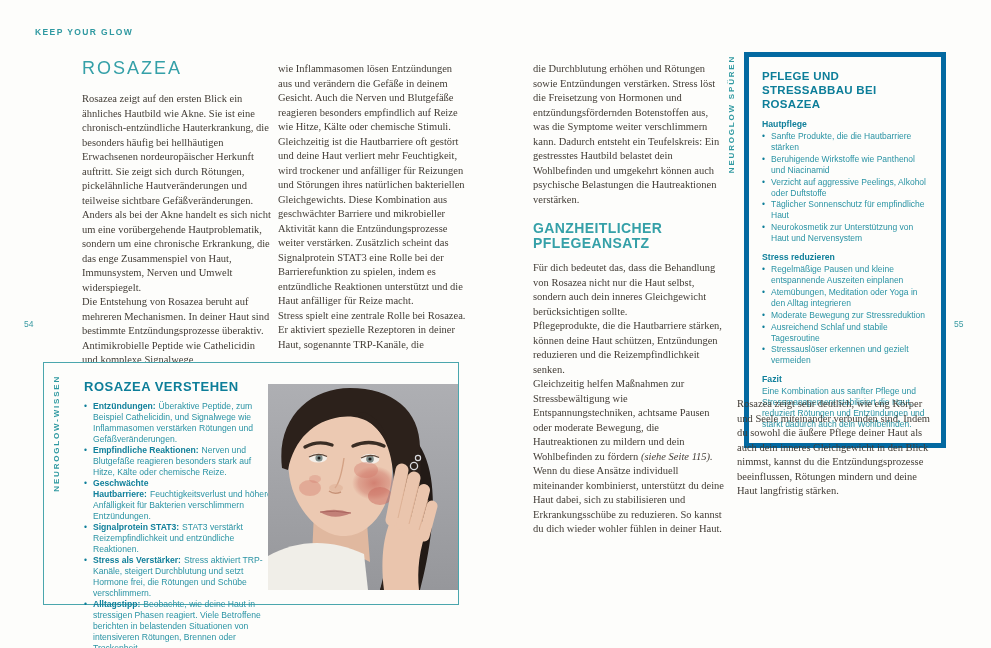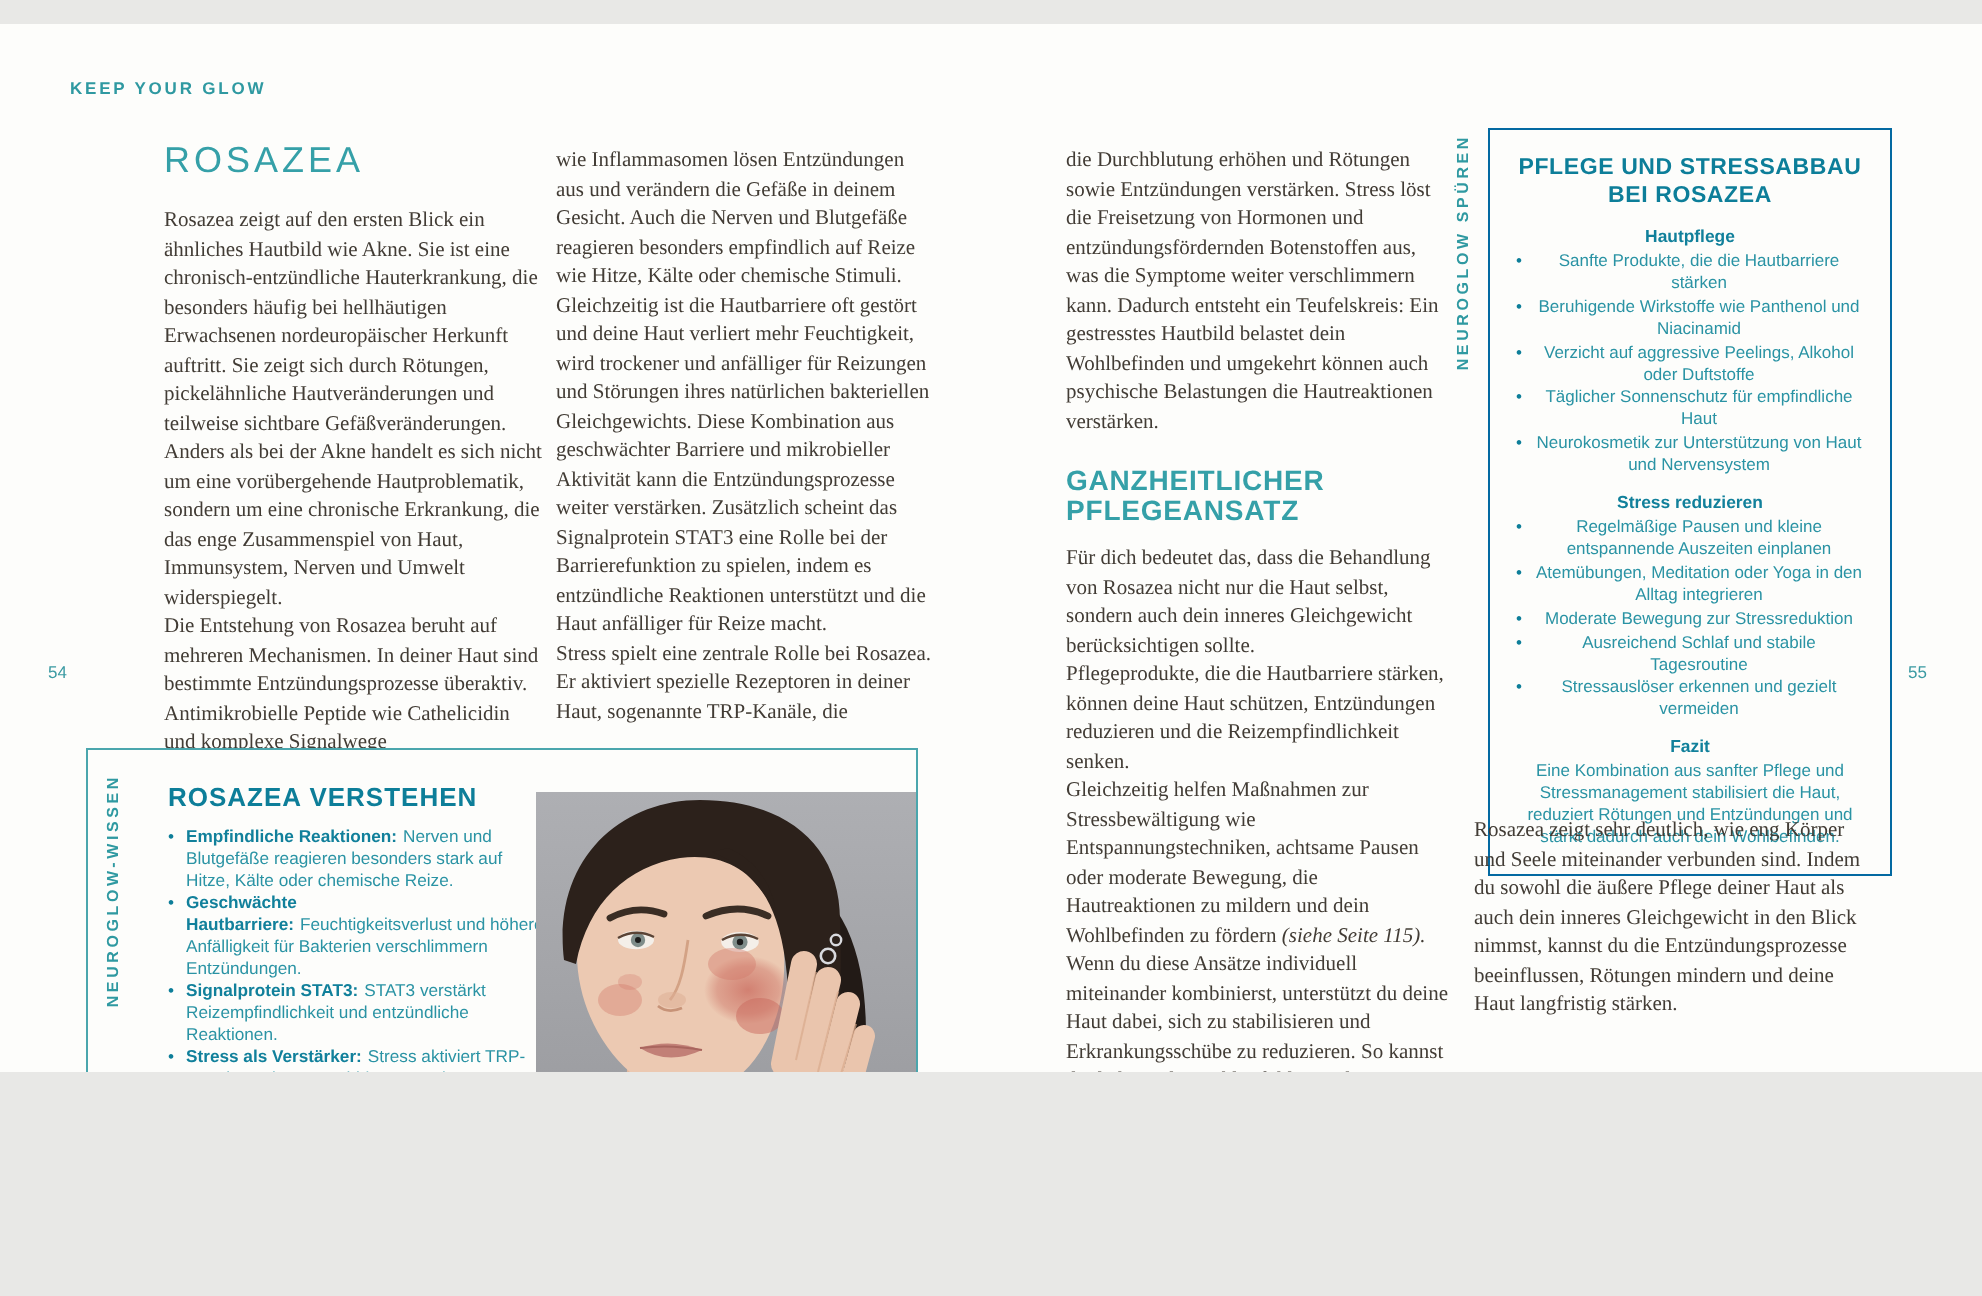--- a/index.html
+++ b/index.html
@@ -1,18 +1,18 @@
 <!DOCTYPE html>
 <html><head>
 <meta charset="utf-8">
 <style>
   * { margin:0; padding:0; box-sizing:border-box; }
   html,body { background:#e8e8e6; }
   #canvas{
-    position:relative; width:991px; height:524px; margin:12px auto;
+    position:relative; width:991px; height:648px; margin:0 auto;
     background:#fdfdfb; overflow:hidden;
     font-family:"Liberation Serif", serif; color:#423c35;
   }
 
   .running-head{
     position:absolute; left:35px; top:27px;
     font-family:"Liberation Sans", sans-serif;
     font-size:8.5px; font-weight:bold; letter-spacing:1.4px; color:#2f99a1;
   }
   .page-num{
@@ -71,24 +71,23 @@
     font-family:"Liberation Sans", sans-serif;
     font-size:8.6px; line-height:11px; color:#2a93a4;
   }
   .ib-item::before{ content:"\2022"; position:absolute; left:0; top:0; color:#0d7e99; }
   .ib-lead{ font-weight:bold; color:#11809b; margin-right:3px; }
   .photo{ position:absolute; left:224px; top:21px; }
 
   
   .care-box{
     position:absolute; left:744px; top:52px; width:202px;
-    border:1px solid #0369a1; background:#fdfdfb;
+    border:5px solid #0369a1; background:#fdfdfb;
     padding:12px 13px 13px 13px;
     font-family:"Liberation Sans", sans-serif;
-    text-align:center;
   }
   .care-box h3{
     font-size:11.5px; font-weight:bold; letter-spacing:0.3px; color:#0d7e99;
     line-height:14px; margin-bottom:8px;
   }
   .care-box h4{
     font-size:8.7px; font-weight:bold; color:#11809b; margin:8px 0 2px 0;
   }
   .care-box ul{ list-style:none; }
   .care-box li{
@@ -123,20 +122,21 @@
 Gleichzeitig helfen Maßnahmen zur Stressbewältigung wie Entspannungstechniken, achtsame Pausen oder moderate Bewegung, die Hautreaktionen zu mildern und dein Wohlbefinden zu fördern </span><em>(siehe Seite 115).</em><span>
 Wenn du diese Ansätze individuell miteinander kombinierst, unterstützt du deine Haut dabei, sich zu stabilisieren und Erkrankungsschübe zu reduzieren. So kannst du dich wieder wohler fühlen in deiner Haut.</span></p>
   </section>
 
   <aside class="info-box">
     <span class="vlabel">NEUROGLOW-WISSEN</span>
     <div class="info-content">
       <h3>ROSAZEA VERSTEHEN</h3>
       <div class="ib-list">
 
+          <div class="ib-item"><span class="ib-lead">Entzündungen:</span><span class="ib-text">Überaktive Peptide, zum Beispiel Cathelicidin, und Signalwege wie Inflammasomen verstärken Rötungen und Gefäßveränderungen.</span></div>
 
           <div class="ib-item"><span class="ib-lead">Empfindliche Reaktionen:</span><span class="ib-text">Nerven und Blutgefäße reagieren besonders stark auf Hitze, Kälte oder chemische Reize.</span></div>
 
           <div class="ib-item"><span class="ib-lead">Geschwächte Hautbarriere:</span><span class="ib-text">Feuchtigkeitsverlust und höhere Anfälligkeit für Bakterien verschlimmern Entzündungen.</span></div>
 
           <div class="ib-item"><span class="ib-lead">Signalprotein STAT3:</span><span class="ib-text">STAT3 verstärkt Reizempfindlichkeit und entzündliche Reaktionen.</span></div>
 
           <div class="ib-item"><span class="ib-lead">Stress als Verstärker:</span><span class="ib-text">Stress aktiviert TRP-Kanäle, steigert Durchblutung und setzt Hormone frei, die Rötungen und Schübe verschlimmern.</span></div>
 
           <div class="ib-item"><span class="ib-lead">Alltagstipp:</span><span class="ib-text">Beobachte, wie deine Haut in stressigen Phasen reagiert. Viele Betroffene berichten in belastenden Situationen von intensiveren Rötungen, Brennen oder Trockenheit.</span></div>

